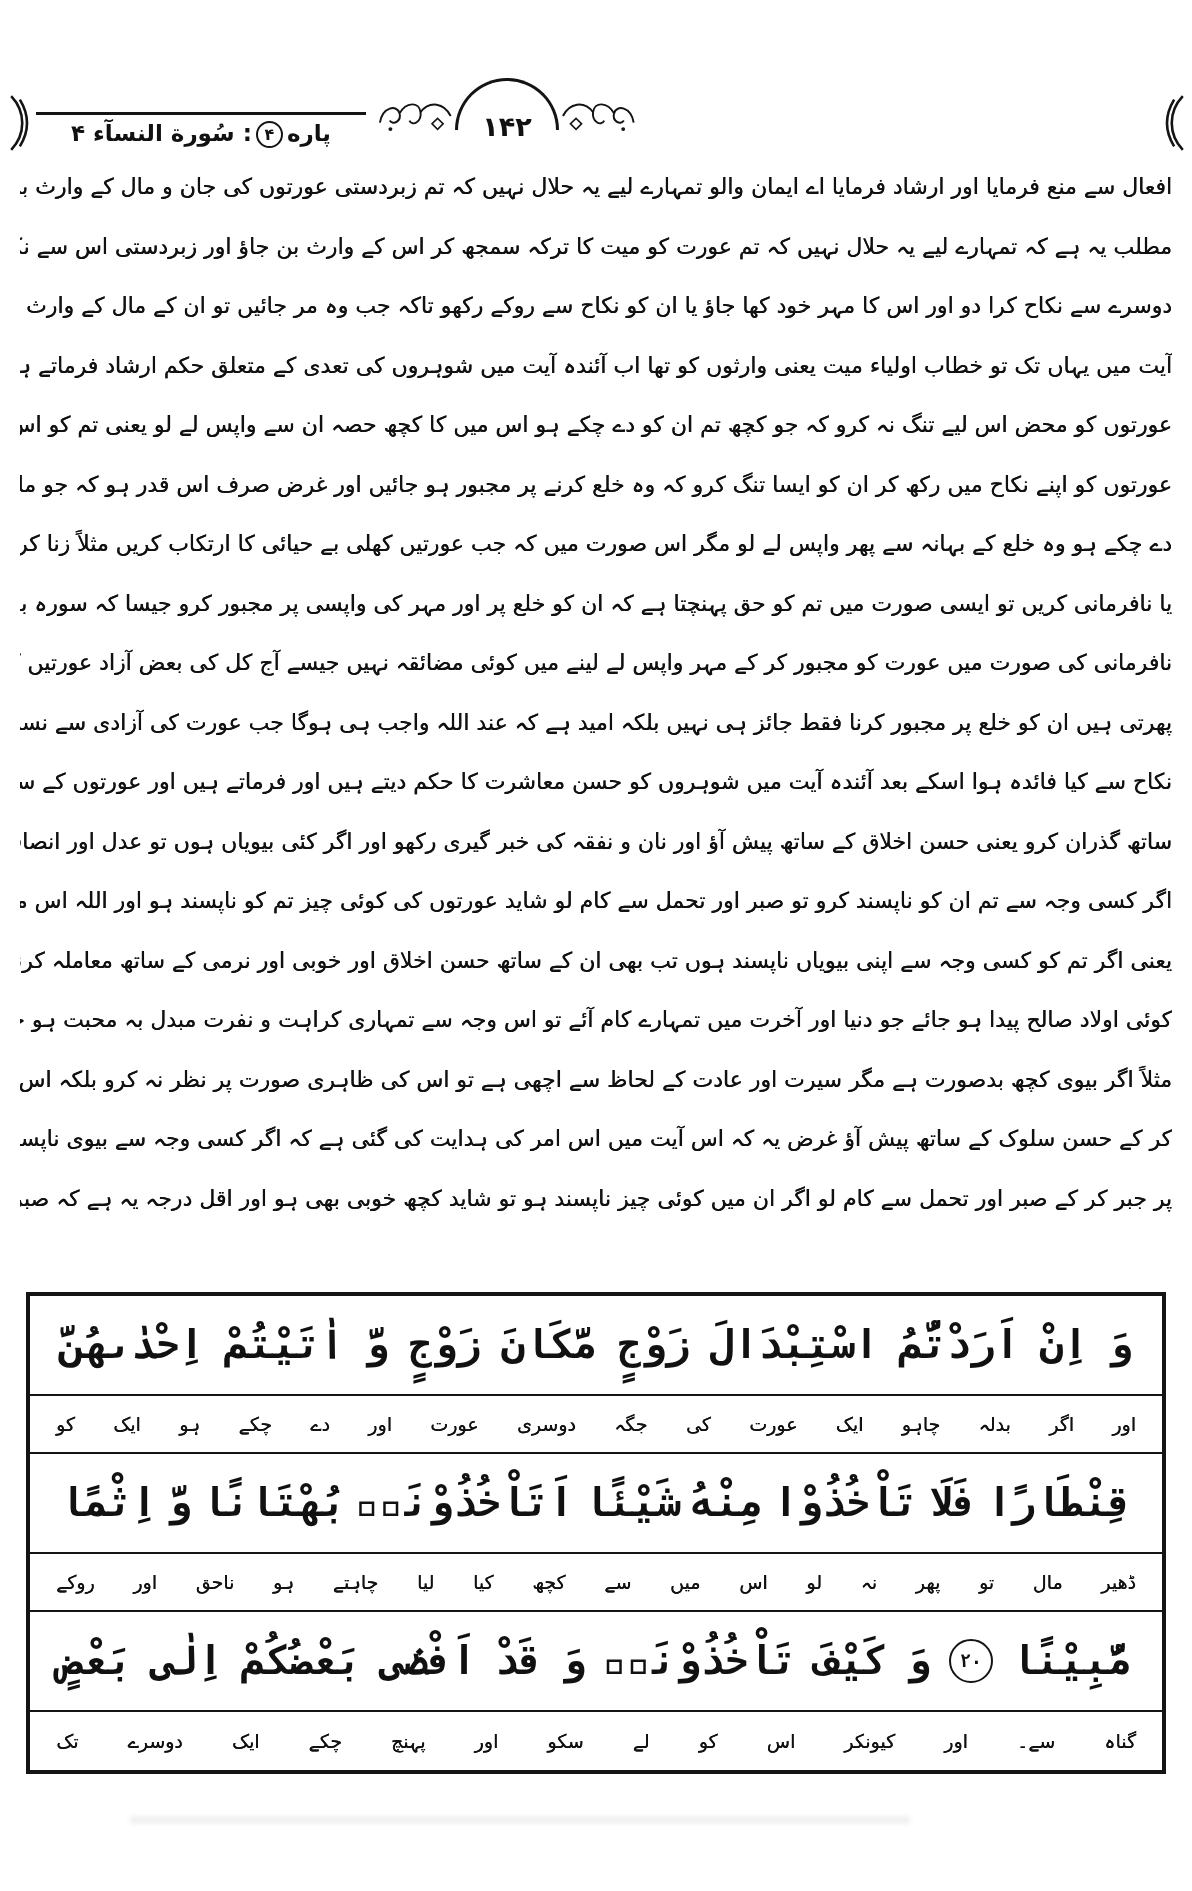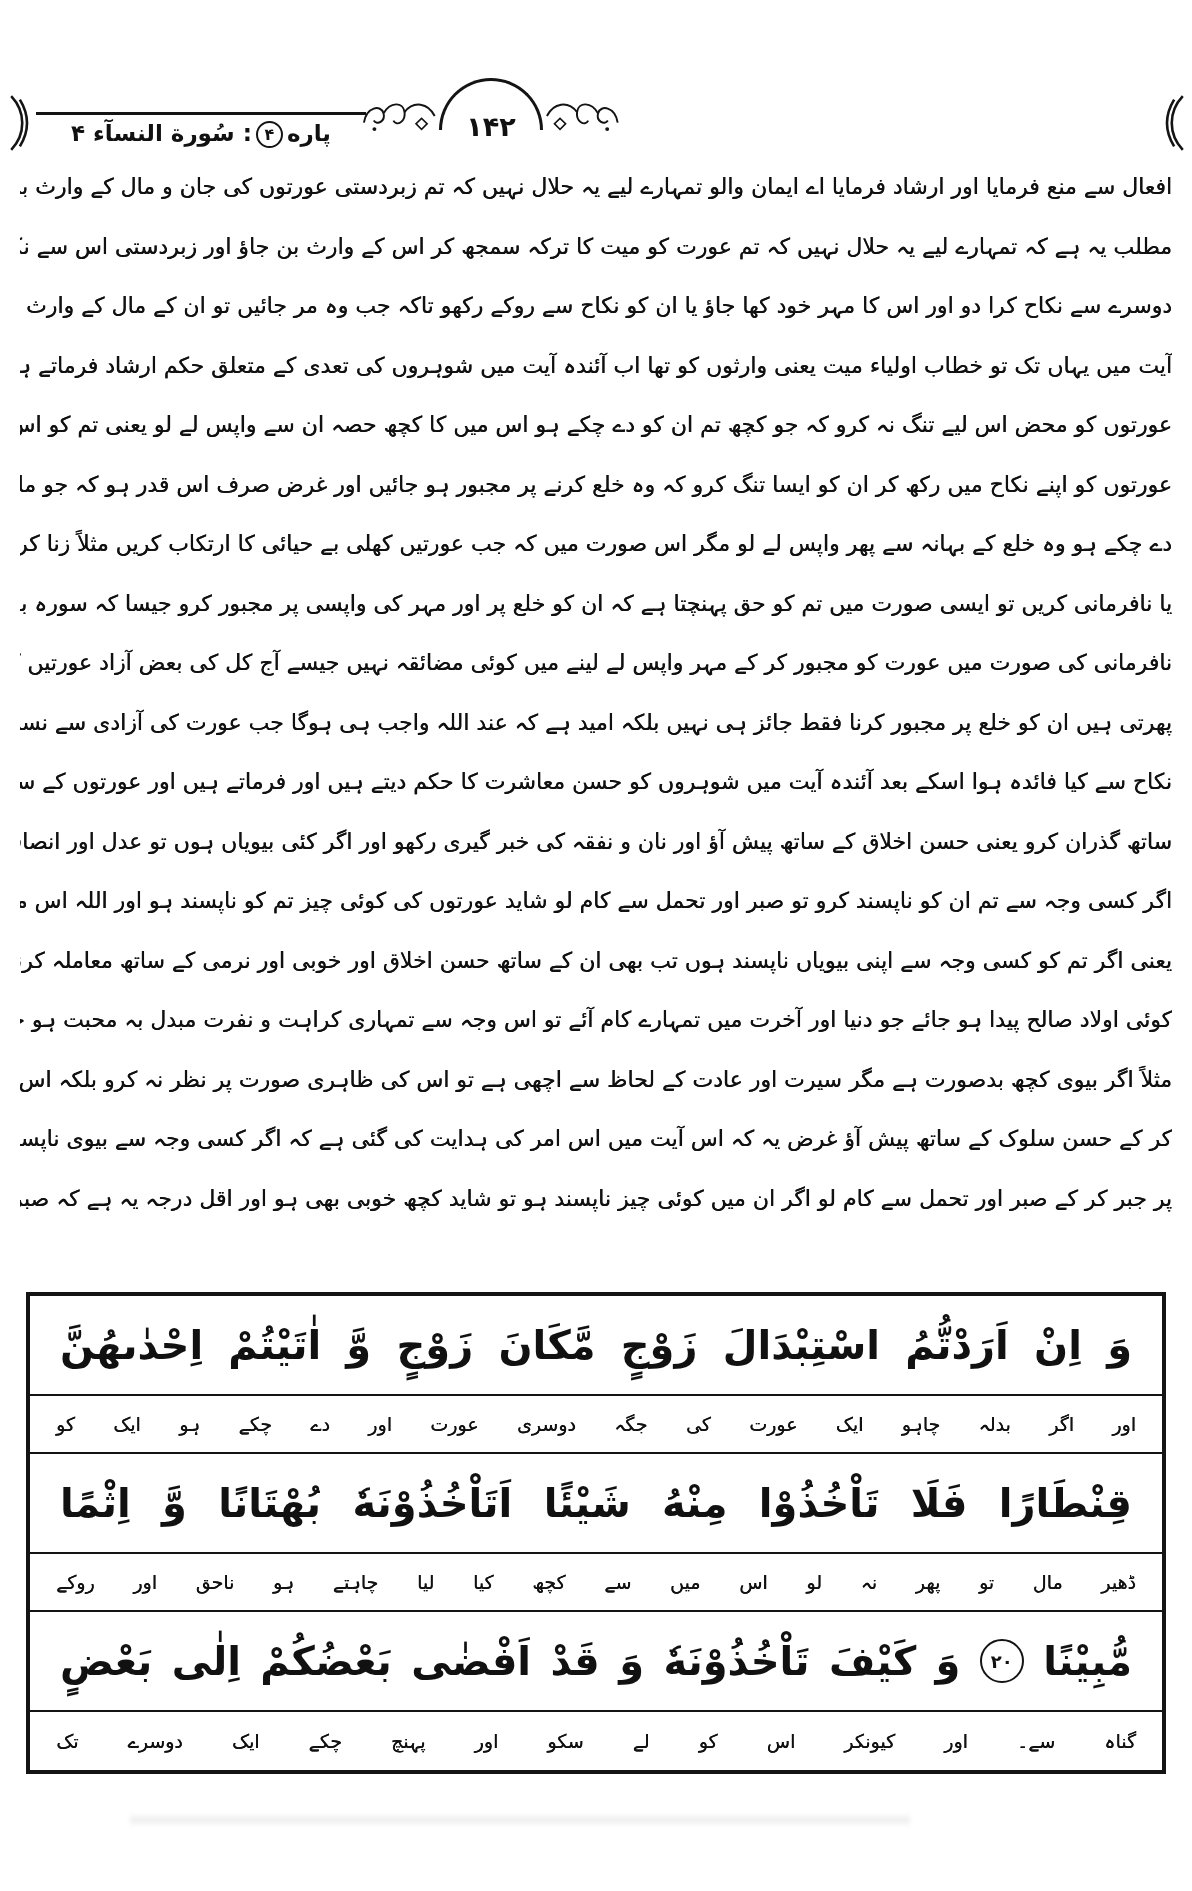--- a/index.html
+++ b/index.html
@@ -27,21 +27,21 @@
     white-space:nowrap;
   }
   .seg-left  { left:36px;  top:38px; width:330px; font-size:23px; }
   .seg-right { left:622px; top:14px; width:520px; font-size:26px; }
   .cnum {
     display:inline-flex; align-items:center; justify-content:center;
     width:27px; height:27px; border:2px solid #141414; border-radius:50%;
     font-size:16px; font-weight:bold; margin:0 4px; vertical-align:middle;
   }
   .center-medallion {
-    position:absolute; left:360px; top:4px; width:262px; height:74px;
+    position:absolute; left:376px; top:4px; width:262px; height:74px;
     display:flex; align-items:flex-start; justify-content:flex-start; gap:2px;
   }
   .pagenum-wrap { position:relative; width:118px; height:70px; }
   .num-arc {
     position:absolute; left:50%; transform:translateX(-50%); top:0;
     width:104px; height:52px;
     border:3px solid #141414; border-bottom:none;
     border-radius:104px 104px 0 0;
   }
   .pagenum {
@@ -75,21 +75,21 @@
     background:#fff;
   }
   .vrow {
     display:flex; align-items:center; justify-content:space-between;
     direction:rtl;
     border-bottom:2.5px solid #141414;
   }
   .vrow:last-child { border-bottom:none; }
   .arow { height:100px; padding:0 30px; font-size:40px; font-weight:bold; }
   .trow { height:58px;  padding:0 26px; font-size:19px; }
-  .aword { white-space:nowrap; }
+  .aword { white-space:nowrap;font-family:Liberation Mono, monospace; }
   .tword { white-space:nowrap; text-shadow:0.3px 0 0 currentColor; }
   
   [data-name="verse-arabic-row-3"] .aword:nth-of-type(2) {
     font-size:18px; width:44px; height:44px;
     border:2.5px solid #141414; border-radius:50%;
     display:flex; align-items:center; justify-content:center;
     flex:0 0 auto;
   }
 
   

